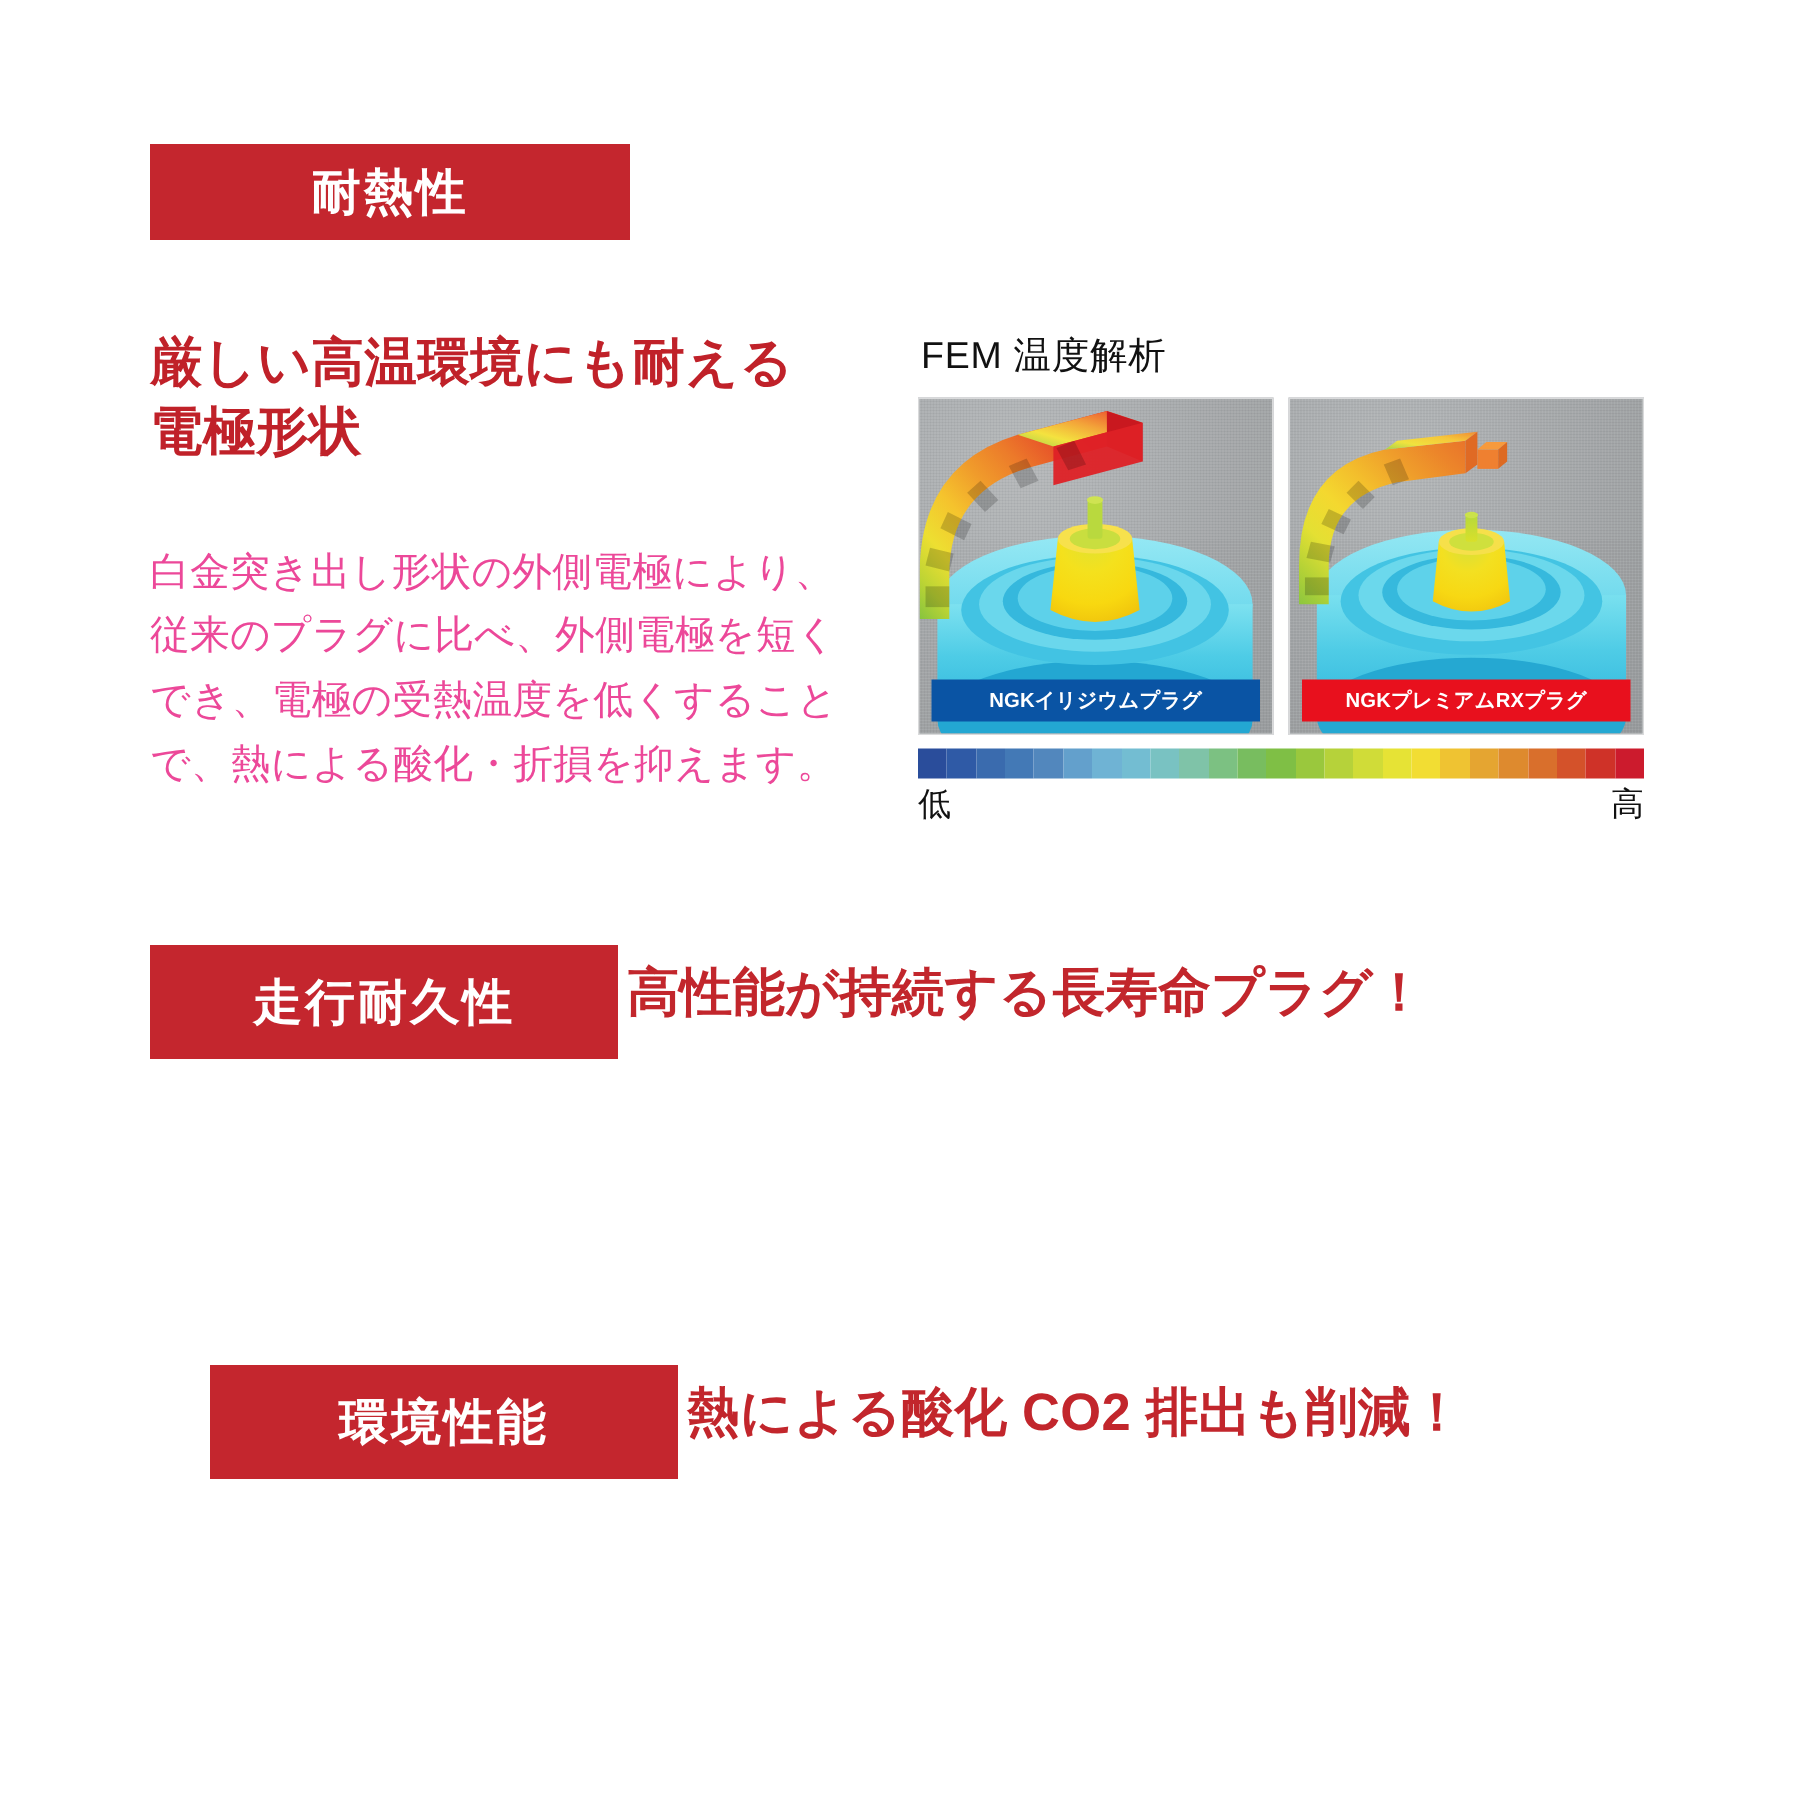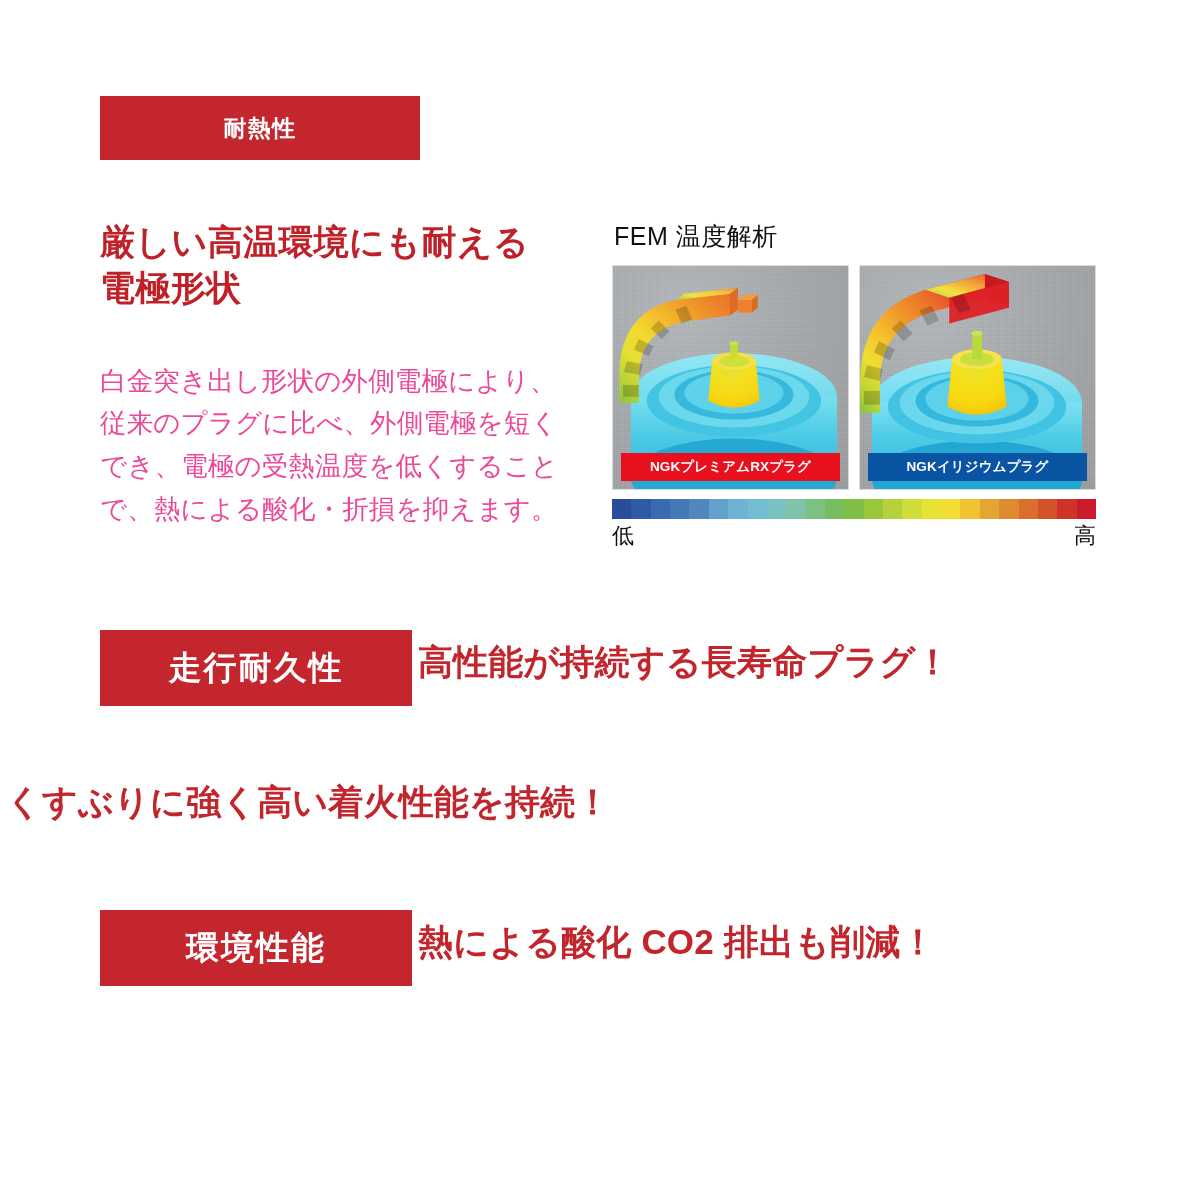--- a/index.html
+++ b/index.html
@@ -31,21 +31,21 @@
     align-items: center;
     justify-content: center;
     font-weight: 700;
     letter-spacing: 0.06em;
     box-sizing: border-box;
   }
 
   #heat-tag {
     left: 100px; top: 96px;
     width: 320px; height: 64px;
-    font-size: 23px;
+    font-size: 33px;
   }
 
   #heat-headline {
     left: 100px; top: 190px;
     width: 470px;
     color: #c02129;
     font-size: 35px;
     font-weight: 700;
     line-height: 1.32;
     letter-spacing: 0.01em;
@@ -178,101 +178,20 @@
 
   <h2 class="abs" id="heat-headline">厳しい高温環境にも耐える<br>電極形状</h2>
 
   <p class="abs" id="heat-body">白金突き出し形状の外側電極により、従来のプラグに比べ、外側電極を短くでき、電極の受熱温度を低くすることで、熱による酸化・折損を抑えます。</p>
 
   <div class="abs" id="fem-panel">
 
     <div id="fem-caption">FEM 温度解析</div>
 
     <div id="fem-images">
-
-      <figure class="fem-card" style="margin:0;">
-        <div class="fem-scene"></div>
-        <div class="fem-noise"></div>
-
-        <svg class="fem-svg" viewBox="0 0 237 225">
-          <defs>
-            <linearGradient id="rxArm" x1="0" y1="1" x2="1" y2="0">
-              <stop offset="0.00" stop-color="#8cc63f"></stop>
-              <stop offset="0.12" stop-color="#b5d236"></stop>
-              <stop offset="0.26" stop-color="#e4e033"></stop>
-              <stop offset="0.42" stop-color="#f4d82f"></stop>
-              <stop offset="0.58" stop-color="#f3bc2c"></stop>
-              <stop offset="0.74" stop-color="#ef9d2b"></stop>
-              <stop offset="0.88" stop-color="#ec852a"></stop>
-              <stop offset="1.00" stop-color="#e9742a"></stop>
-            </linearGradient>
-            <linearGradient id="rxArmTop" x1="0" y1="1" x2="1" y2="0">
-              <stop offset="0.00" stop-color="#a6d24a"></stop>
-              <stop offset="0.30" stop-color="#f0e23e"></stop>
-              <stop offset="0.65" stop-color="#f6c63a"></stop>
-              <stop offset="1.00" stop-color="#f08a35"></stop>
-            </linearGradient>
-            <linearGradient id="rxShell" x1="0" y1="0" x2="0" y2="1">
-              <stop offset="0" stop-color="#79e0ef"></stop>
-              <stop offset="0.45" stop-color="#4fcce6"></stop>
-              <stop offset="1" stop-color="#2fb6dd"></stop>
-            </linearGradient>
-            <linearGradient id="rxShellTop" x1="0" y1="0" x2="0" y2="1">
-              <stop offset="0" stop-color="#93e7f3"></stop>
-              <stop offset="1" stop-color="#55cfe8"></stop>
-            </linearGradient>
-            <radialGradient id="rxInsul" cx="0.45" cy="0.15" r="0.95">
-              <stop offset="0.00" stop-color="#d6e03a"></stop>
-              <stop offset="0.35" stop-color="#f3e021"></stop>
-              <stop offset="0.70" stop-color="#f7d813"></stop>
-              <stop offset="1.00" stop-color="#f0c40e"></stop>
-            </radialGradient>
-            <linearGradient id="rxTip" x1="0" y1="0" x2="0" y2="1">
-              <stop offset="0" stop-color="#b6d93c"></stop>
-              <stop offset="1" stop-color="#d8e02a"></stop>
-            </linearGradient>
-          </defs>
-
-          <ellipse cx="122" cy="132" rx="104" ry="44" fill="url(#rxShellTop)"></ellipse>
-          <rect x="18" y="132" width="208" height="82" fill="url(#rxShell)"></rect>
-          <ellipse cx="122" cy="214" rx="104" ry="40" fill="#25a8d2"></ellipse>
-
-          <ellipse cx="122" cy="136" rx="88" ry="36" fill="#43c4e3"></ellipse>
-          <ellipse cx="122" cy="132" rx="76" ry="31" fill="#6bd8ec"></ellipse>
-          <ellipse cx="122" cy="130" rx="60" ry="25" fill="#36b9dd"></ellipse>
-          <ellipse cx="122" cy="128" rx="50" ry="21" fill="#5ed2ea"></ellipse>
-
-          <path d="M96 136 L100 96 Q122 86 144 96 L148 136 Q122 150 96 136 Z" fill="url(#rxInsul)"></path>
-          <ellipse cx="122" cy="96" rx="22" ry="9" fill="#f6e04a"></ellipse>
-          <ellipse cx="122" cy="96" rx="15" ry="6" fill="#cfe03d"></ellipse>
-
-          <rect x="118" y="78" width="8" height="18" rx="2" fill="url(#rxTip)"></rect>
-          <ellipse cx="122" cy="78" rx="4.5" ry="2.2" fill="#cbe24a"></ellipse>
-
-          <path d="M26 138 L26 112 Q26 66 72 56 L118 50 L118 28 L64 34 Q6 46 6 112 L6 138 Z" fill="url(#rxArm)"></path>
-          <path d="M64 34 L118 28 L126 22 L72 28 Z" fill="url(#rxArmTop)"></path>
-          <path d="M118 28 L126 22 L126 44 L118 50 Z" fill="#e06a24"></path>
-
-          <rect x="126" y="34" width="14" height="13" fill="#ef8030"></rect>
-          <path d="M126 34 L132 29 L146 29 L140 34 Z" fill="#f79a3c"></path>
-          <path d="M140 34 L146 29 L146 42 L140 47 Z" fill="#dd6a22"></path>
-
-          <g opacity="0.18" fill="#000">
-            <path d="M10 120 L26 120 L26 132 L10 132 Z"></path>
-            <path d="M14 96 L30 99 L27 110 L11 107 Z"></path>
-            <path d="M26 74 L41 81 L36 91 L21 84 Z"></path>
-            <path d="M46 55 L57 66 L49 74 L38 63 Z"></path>
-            <path d="M74 40 L80 54 L69 58 L63 44 Z"></path>
-          </g>
-        </svg>
-
-        <figcaption class="fem-label red" style="background: rgb(232, 16, 29);">
-          <span>NGKプレミアムRXプラグ</span>
-        </figcaption>
-      </figure>
 
       <figure class="fem-card" style="margin:0;">
         <div class="fem-scene"></div>
         <div class="fem-noise"></div>
 
         <svg class="fem-svg" viewBox="0 0 237 225">
           <defs>
             <linearGradient id="irArm" x1="0" y1="1" x2="1" y2="0">
               <stop offset="0.00" stop-color="#86c43e"></stop>
               <stop offset="0.10" stop-color="#bdd434"></stop>
@@ -332,20 +251,101 @@
             <path d="M7 100 L23 104 L20 116 L4 112 Z"></path>
             <path d="M19 76 L35 84 L30 95 L14 87 Z"></path>
             <path d="M41 55 L53 68 L44 76 L32 63 Z"></path>
             <path d="M72 40 L80 55 L68 60 L60 45 Z"></path>
             <path d="M104 28 L112 44 L100 48 L92 33 Z"></path>
           </g>
         </svg>
 
         <figcaption class="fem-label blue" style="background: rgb(10, 84, 164);">
           <span>NGKイリジウムプラグ</span>
+        </figcaption>
+      </figure>
+
+      <figure class="fem-card" style="margin:0;">
+        <div class="fem-scene"></div>
+        <div class="fem-noise"></div>
+
+        <svg class="fem-svg" viewBox="0 0 237 225">
+          <defs>
+            <linearGradient id="rxArm" x1="0" y1="1" x2="1" y2="0">
+              <stop offset="0.00" stop-color="#8cc63f"></stop>
+              <stop offset="0.12" stop-color="#b5d236"></stop>
+              <stop offset="0.26" stop-color="#e4e033"></stop>
+              <stop offset="0.42" stop-color="#f4d82f"></stop>
+              <stop offset="0.58" stop-color="#f3bc2c"></stop>
+              <stop offset="0.74" stop-color="#ef9d2b"></stop>
+              <stop offset="0.88" stop-color="#ec852a"></stop>
+              <stop offset="1.00" stop-color="#e9742a"></stop>
+            </linearGradient>
+            <linearGradient id="rxArmTop" x1="0" y1="1" x2="1" y2="0">
+              <stop offset="0.00" stop-color="#a6d24a"></stop>
+              <stop offset="0.30" stop-color="#f0e23e"></stop>
+              <stop offset="0.65" stop-color="#f6c63a"></stop>
+              <stop offset="1.00" stop-color="#f08a35"></stop>
+            </linearGradient>
+            <linearGradient id="rxShell" x1="0" y1="0" x2="0" y2="1">
+              <stop offset="0" stop-color="#79e0ef"></stop>
+              <stop offset="0.45" stop-color="#4fcce6"></stop>
+              <stop offset="1" stop-color="#2fb6dd"></stop>
+            </linearGradient>
+            <linearGradient id="rxShellTop" x1="0" y1="0" x2="0" y2="1">
+              <stop offset="0" stop-color="#93e7f3"></stop>
+              <stop offset="1" stop-color="#55cfe8"></stop>
+            </linearGradient>
+            <radialGradient id="rxInsul" cx="0.45" cy="0.15" r="0.95">
+              <stop offset="0.00" stop-color="#d6e03a"></stop>
+              <stop offset="0.35" stop-color="#f3e021"></stop>
+              <stop offset="0.70" stop-color="#f7d813"></stop>
+              <stop offset="1.00" stop-color="#f0c40e"></stop>
+            </radialGradient>
+            <linearGradient id="rxTip" x1="0" y1="0" x2="0" y2="1">
+              <stop offset="0" stop-color="#b6d93c"></stop>
+              <stop offset="1" stop-color="#d8e02a"></stop>
+            </linearGradient>
+          </defs>
+
+          <ellipse cx="122" cy="132" rx="104" ry="44" fill="url(#rxShellTop)"></ellipse>
+          <rect x="18" y="132" width="208" height="82" fill="url(#rxShell)"></rect>
+          <ellipse cx="122" cy="214" rx="104" ry="40" fill="#25a8d2"></ellipse>
+
+          <ellipse cx="122" cy="136" rx="88" ry="36" fill="#43c4e3"></ellipse>
+          <ellipse cx="122" cy="132" rx="76" ry="31" fill="#6bd8ec"></ellipse>
+          <ellipse cx="122" cy="130" rx="60" ry="25" fill="#36b9dd"></ellipse>
+          <ellipse cx="122" cy="128" rx="50" ry="21" fill="#5ed2ea"></ellipse>
+
+          <path d="M96 136 L100 96 Q122 86 144 96 L148 136 Q122 150 96 136 Z" fill="url(#rxInsul)"></path>
+          <ellipse cx="122" cy="96" rx="22" ry="9" fill="#f6e04a"></ellipse>
+          <ellipse cx="122" cy="96" rx="15" ry="6" fill="#cfe03d"></ellipse>
+
+          <rect x="118" y="78" width="8" height="18" rx="2" fill="url(#rxTip)"></rect>
+          <ellipse cx="122" cy="78" rx="4.5" ry="2.2" fill="#cbe24a"></ellipse>
+
+          <path d="M26 138 L26 112 Q26 66 72 56 L118 50 L118 28 L64 34 Q6 46 6 112 L6 138 Z" fill="url(#rxArm)"></path>
+          <path d="M64 34 L118 28 L126 22 L72 28 Z" fill="url(#rxArmTop)"></path>
+          <path d="M118 28 L126 22 L126 44 L118 50 Z" fill="#e06a24"></path>
+
+          <rect x="126" y="34" width="14" height="13" fill="#ef8030"></rect>
+          <path d="M126 34 L132 29 L146 29 L140 34 Z" fill="#f79a3c"></path>
+          <path d="M140 34 L146 29 L146 42 L140 47 Z" fill="#dd6a22"></path>
+
+          <g opacity="0.18" fill="#000">
+            <path d="M10 120 L26 120 L26 132 L10 132 Z"></path>
+            <path d="M14 96 L30 99 L27 110 L11 107 Z"></path>
+            <path d="M26 74 L41 81 L36 91 L21 84 Z"></path>
+            <path d="M46 55 L57 66 L49 74 L38 63 Z"></path>
+            <path d="M74 40 L80 54 L69 58 L63 44 Z"></path>
+          </g>
+        </svg>
+
+        <figcaption class="fem-label red" style="background: rgb(232, 16, 29);">
+          <span>NGKプレミアムRXプラグ</span>
         </figcaption>
       </figure>
 
     </div>
 
     <div id="scale-wrap">
       <div id="scale-bar">
           <span style="background: rgb(42, 77, 155);"></span>
           <span style="background: rgb(47, 90, 166);"></span>
           <span style="background: rgb(58, 107, 174);"></span>
@@ -384,23 +384,22 @@
 <section id="features">
 
   <div class="feature-row">
     <div class="tag-box feature-tag">
       <span>走行耐久性</span>
     </div>
     <div class="feature-text">高性能が持続する長寿命プラグ！</div>
   </div>
 
   <div class="feature-row" style="margin-top:33px;">
-    <div class="feature-text">くすぶりに強く高い着火性能を持続！</div>
   </div>
 
-  <div class="feature-row" style="margin-top:33px;">
+  <div class="feature-row" style="margin-top:33px;padding-left:40px;">
     <div class="tag-box feature-tag">
       <span>環境性能</span>
     </div>
     <div class="feature-text">熱による酸化 CO2 排出も削減！</div>
   </div>
 
 </section>
 
 </body></html>

